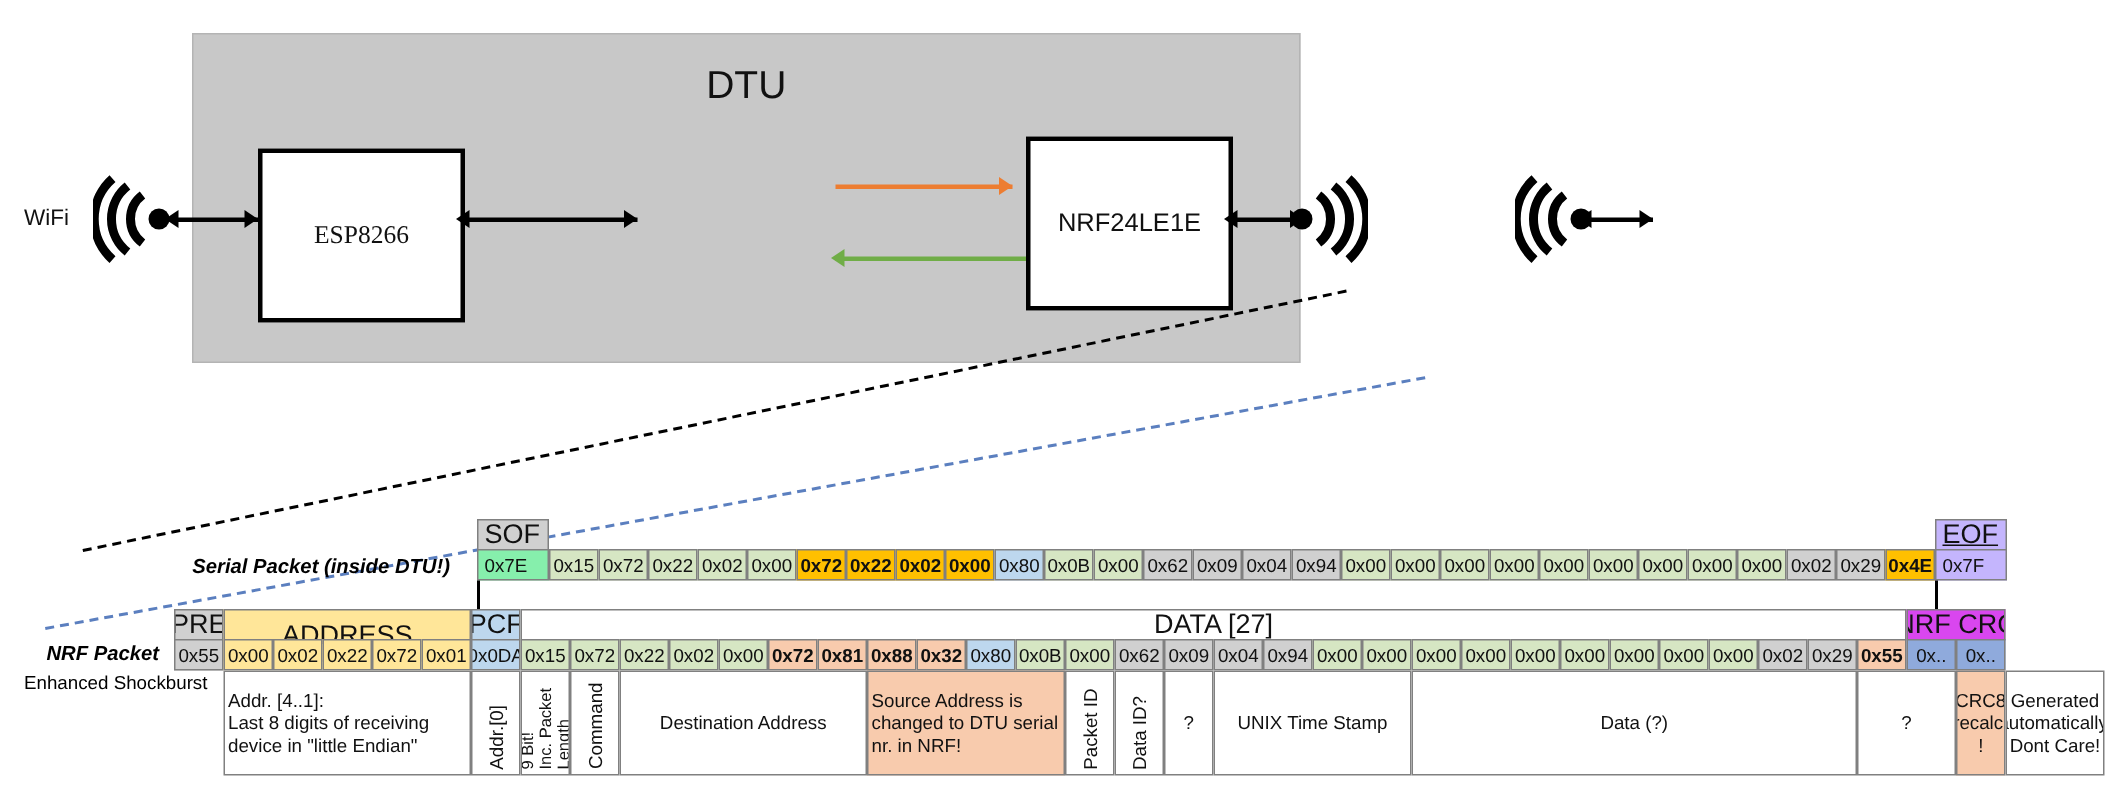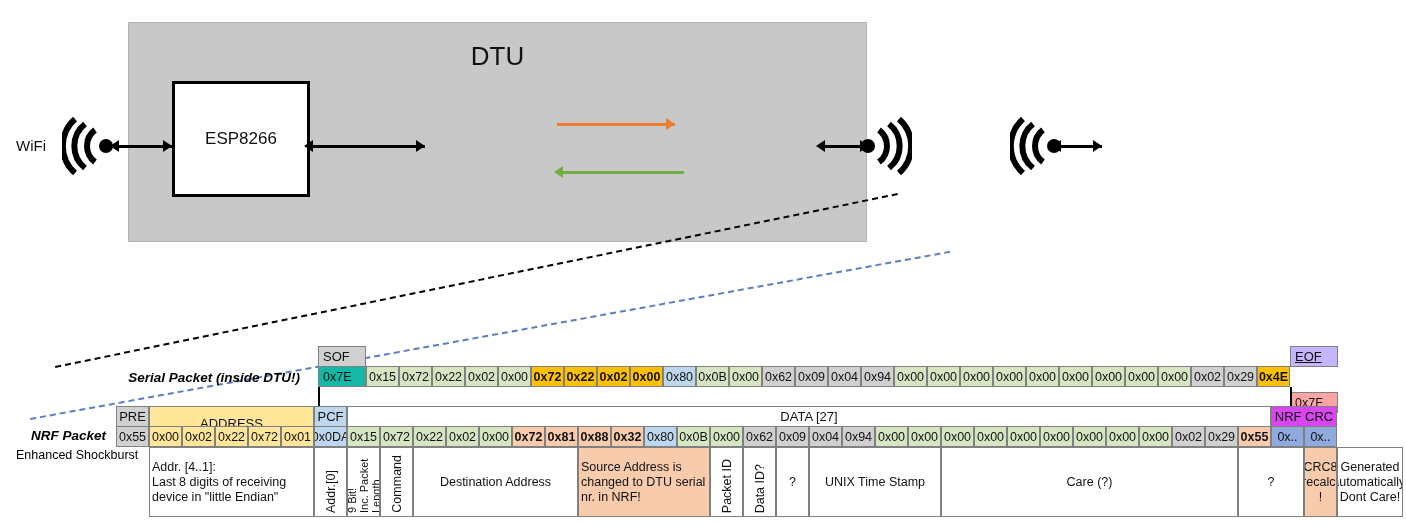--- a/index.html
+++ b/index.html
@@ -27,39 +27,42 @@
   .dashline{position:absolute;height:0;transform-origin:0 0;}
   .dashline.black{border-top:2px dashed #000;}
   .dashline.blue{border-top:2px dashed #5B7FBF;}
 
   
   .ptitle{position:absolute;font-style:italic;font-weight:bold;font-size:13.5px;color:#000;white-space:nowrap;text-align:right;}
   .psub{position:absolute;font-size:12.5px;color:#000;white-space:nowrap;}
 
   .cell{position:absolute;box-sizing:border-box;border:1px solid #808080;display:flex;align-items:center;
         justify-content:center;font-size:12.5px;color:#111;overflow:hidden;white-space:nowrap;}
-  .cell.hdr{font-size:13px;}
+  .cell.hdr{font-size:18px;}
   .cell.b{font-weight:bold;}
   .cell.lft{justify-content:flex-start;padding-left:4px;}
   .cell.note{font-size:12.5px;white-space:normal;text-align:center;line-height:15px;padding:1px 2px;}
   .cell.note.lft{text-align:left;}
   .vert{writing-mode:vertical-rl;transform:rotate(180deg);font-size:12.5px;line-height:14px;text-align:left;}
   .vert2{writing-mode:vertical-rl;transform:rotate(180deg);font-size:11px;line-height:12px;}
 </style>
 </head>
 <body>
 
 <div id="root">
 
   <div class="enclosure" style="left:128px;top:22px;width:737px;height:218px;">
     <div class="enclosure-title" style="top:18px;">DTU</div>
   </div>
 
-  <div class="chip" style="left:172px;top:81px;width:132px;height:110px;">
+  <div class="chip" style="left:172px;top:99px;width:132px;height:110px;font-family:Liberation Serif, serif;">
     <span>ESP8266</span>
+  </div>
+  <div class="chip" style="left:684px;top:91px;width:132px;height:110px;">
+    <span>NRF24LE1E</span>
   </div>
 
 
   <div class="wifi-label" style="left:16px;top:137px;">WiFi</div>
   <svg class="wifi" style="left:62px;top:115px;" width="62" height="62" viewBox="0 0 62 62">
     <circle cx="44" cy="31" r="7" fill="#000"></circle>
     <path d="M33 15 A20 20 0 0 0 33 47" stroke="#000" stroke-width="6" fill="none"></path>
     <path d="M23 9 A28 28 0 0 0 23 53" stroke="#000" stroke-width="6" fill="none"></path>
     <path d="M13 4 A36 36 0 0 0 13 58" stroke="#000" stroke-width="6" fill="none"></path>
   </svg>
@@ -100,21 +103,21 @@
   <div class="ahead l" style="left:1052px;top:140px;"></div>
   <div class="ahead r" style="left:1093px;top:140px;"></div>
 
   <div class="dashline black" style="left:55px;top:366px;width:860px;transform:rotate(-11.6deg);"></div>
   <div class="dashline blue" style="left:30px;top:418px;width:935px;transform:rotate(-10.3deg);"></div>
 
   <div class="ptitle" style="left:0px;top:370px;width:300px;">Serial Packet (inside DTU!)</div>
 
   <div id="serial-table">
       <div class="cell hdr lft" style="left: 318px; top: 346px; width: 48px; height: 21px; background: rgb(208, 208, 208);">SOF</div>
-      <div class="cell lft" style="left: 318px; top: 366px; width: 48px; height: 21px; background: #14b8a6;">0x7E</div>
+      <div class="cell lft" style="left: 318px; top: 366px; width: 48px; height: 21px; background: #86efac;">0x7E</div>
       <div class="cell" style="left: 366px; top: 366px; width: 33px; height: 21px; background: rgb(214, 230, 195);">0x15</div>
       <div class="cell" style="left: 399px; top: 366px; width: 33px; height: 21px; background: rgb(214, 230, 195);">0x72</div>
       <div class="cell" style="left: 432px; top: 366px; width: 33px; height: 21px; background: rgb(214, 230, 195);">0x22</div>
       <div class="cell" style="left: 465px; top: 366px; width: 33px; height: 21px; background: rgb(214, 230, 195);">0x02</div>
       <div class="cell" style="left: 498px; top: 366px; width: 33px; height: 21px; background: rgb(214, 230, 195);">0x00</div>
       <div class="cell b" style="left: 531px; top: 366px; width: 33px; height: 21px; background: rgb(255, 192, 0);">0x72</div>
       <div class="cell b" style="left: 564px; top: 366px; width: 33px; height: 21px; background: rgb(255, 192, 0);">0x22</div>
       <div class="cell b" style="left: 597px; top: 366px; width: 33px; height: 21px; background: rgb(255, 192, 0);">0x02</div>
       <div class="cell b" style="left: 630px; top: 366px; width: 33px; height: 21px; background: rgb(255, 192, 0);">0x00</div>
       <div class="cell" style="left: 663px; top: 366px; width: 33px; height: 21px; background: rgb(189, 215, 238);">0x80</div>
@@ -130,21 +133,21 @@
       <div class="cell" style="left: 993px; top: 366px; width: 33px; height: 21px; background: rgb(214, 230, 195);">0x00</div>
       <div class="cell" style="left: 1026px; top: 366px; width: 33px; height: 21px; background: rgb(214, 230, 195);">0x00</div>
       <div class="cell" style="left: 1059px; top: 366px; width: 33px; height: 21px; background: rgb(214, 230, 195);">0x00</div>
       <div class="cell" style="left: 1092px; top: 366px; width: 33px; height: 21px; background: rgb(214, 230, 195);">0x00</div>
       <div class="cell" style="left: 1125px; top: 366px; width: 33px; height: 21px; background: rgb(214, 230, 195);">0x00</div>
       <div class="cell" style="left: 1158px; top: 366px; width: 33px; height: 21px; background: rgb(214, 230, 195);">0x00</div>
       <div class="cell" style="left: 1191px; top: 366px; width: 33px; height: 21px; background: rgb(208, 208, 208);">0x02</div>
       <div class="cell" style="left: 1224px; top: 366px; width: 33px; height: 21px; background: rgb(208, 208, 208);">0x29</div>
       <div class="cell b" style="left: 1257px; top: 366px; width: 33px; height: 21px; background: rgb(255, 192, 0);">0x4E</div>
       <div class="cell hdr lft" style="left: 1290px; top: 346px; width: 48px; height: 21px; background: #c4b5fd; text-decoration: underline;">EOF</div>
-      <div class="cell lft" style="left: 1290px; top: 366px; width: 48px; height: 21px; background: #fca5a5; margin-top: 26px;">0x7F</div>
+      <div class="cell lft" style="left: 1290px; top: 366px; width: 48px; height: 21px; background: #c4b5fd;">0x7F</div>
       <div style="position: absolute; left: 318px; top: 387px; width: 0px; height: 22px; border-left: 2px solid rgb(0, 0, 0);"></div>
       <div style="position: absolute; left: 1290px; top: 387px; width: 0px; height: 22px; border-left: 2px solid rgb(0, 0, 0);"></div>
     </div>
 
   <div class="ptitle" style="left:0px;top:428px;width:106px;">NRF Packet</div>
   <div class="psub" style="left:16px;top:448px;">Enhanced Shockburst</div>
 
   <div id="nrf-table">
       <div class="cell hdr" style="left: 116px; top: 406px; width: 33px; height: 21px; background: rgb(208, 208, 208);">PRE</div>
       <div class="cell hdr" style="left: 149px; top: 406px; width: 165px; height: 35px; background: rgb(255, 230, 153);">ADDRESS</div>
@@ -203,19 +206,19 @@
       <div class="cell note" style="left: 413px; top: 447px; width: 165px; height: 70px; background: rgb(255, 255, 255); white-space: pre-line;">Destination Address</div>
       <div class="cell note lft" style="left: 578px; top: 447px; width: 132px; height: 70px; background: rgb(248, 203, 173); white-space: pre-line;">Source Address is changed to DTU serial nr. in NRF!</div>
       <div class="cell" style="left: 710px; top: 447px; width: 33px; height: 70px; background: rgb(255, 255, 255); display: flex; align-items: flex-end; justify-content: center; padding-bottom: 3px;">
         <span class="vert">Packet ID</span>
       </div>
       <div class="cell" style="left: 743px; top: 447px; width: 33px; height: 70px; background: rgb(255, 255, 255); display: flex; align-items: flex-end; justify-content: center; padding-bottom: 3px;">
         <span class="vert">Data ID?</span>
       </div>
       <div class="cell note" style="left: 776px; top: 447px; width: 33px; height: 70px; background: rgb(255, 255, 255); white-space: pre-line;">?</div>
       <div class="cell note" style="left: 809px; top: 447px; width: 132px; height: 70px; background: rgb(255, 255, 255); white-space: pre-line;">UNIX Time Stamp</div>
-      <div class="cell note" style="left: 941px; top: 447px; width: 297px; height: 70px; background: rgb(255, 255, 255); white-space: pre-line;">Care (?)</div>
+      <div class="cell note" style="left: 941px; top: 447px; width: 297px; height: 70px; background: rgb(255, 255, 255); white-space: pre-line;">Data (?)</div>
       <div class="cell note" style="left: 1238px; top: 447px; width: 66px; height: 70px; background: rgb(255, 255, 255); white-space: pre-line;">?</div>
       <div class="cell note" style="left: 1304px; top: 447px; width: 33px; height: 70px; background: rgb(248, 203, 173); white-space: pre-line;">CRC8 recalc. !</div>
       <div class="cell note" style="left: 1337px; top: 447px; width: 66px; height: 70px; background: rgb(255, 255, 255); white-space: pre-line;">Generated automatically. Dont Care!</div>
     </div>
 
 </div>
 
 </body></html>

